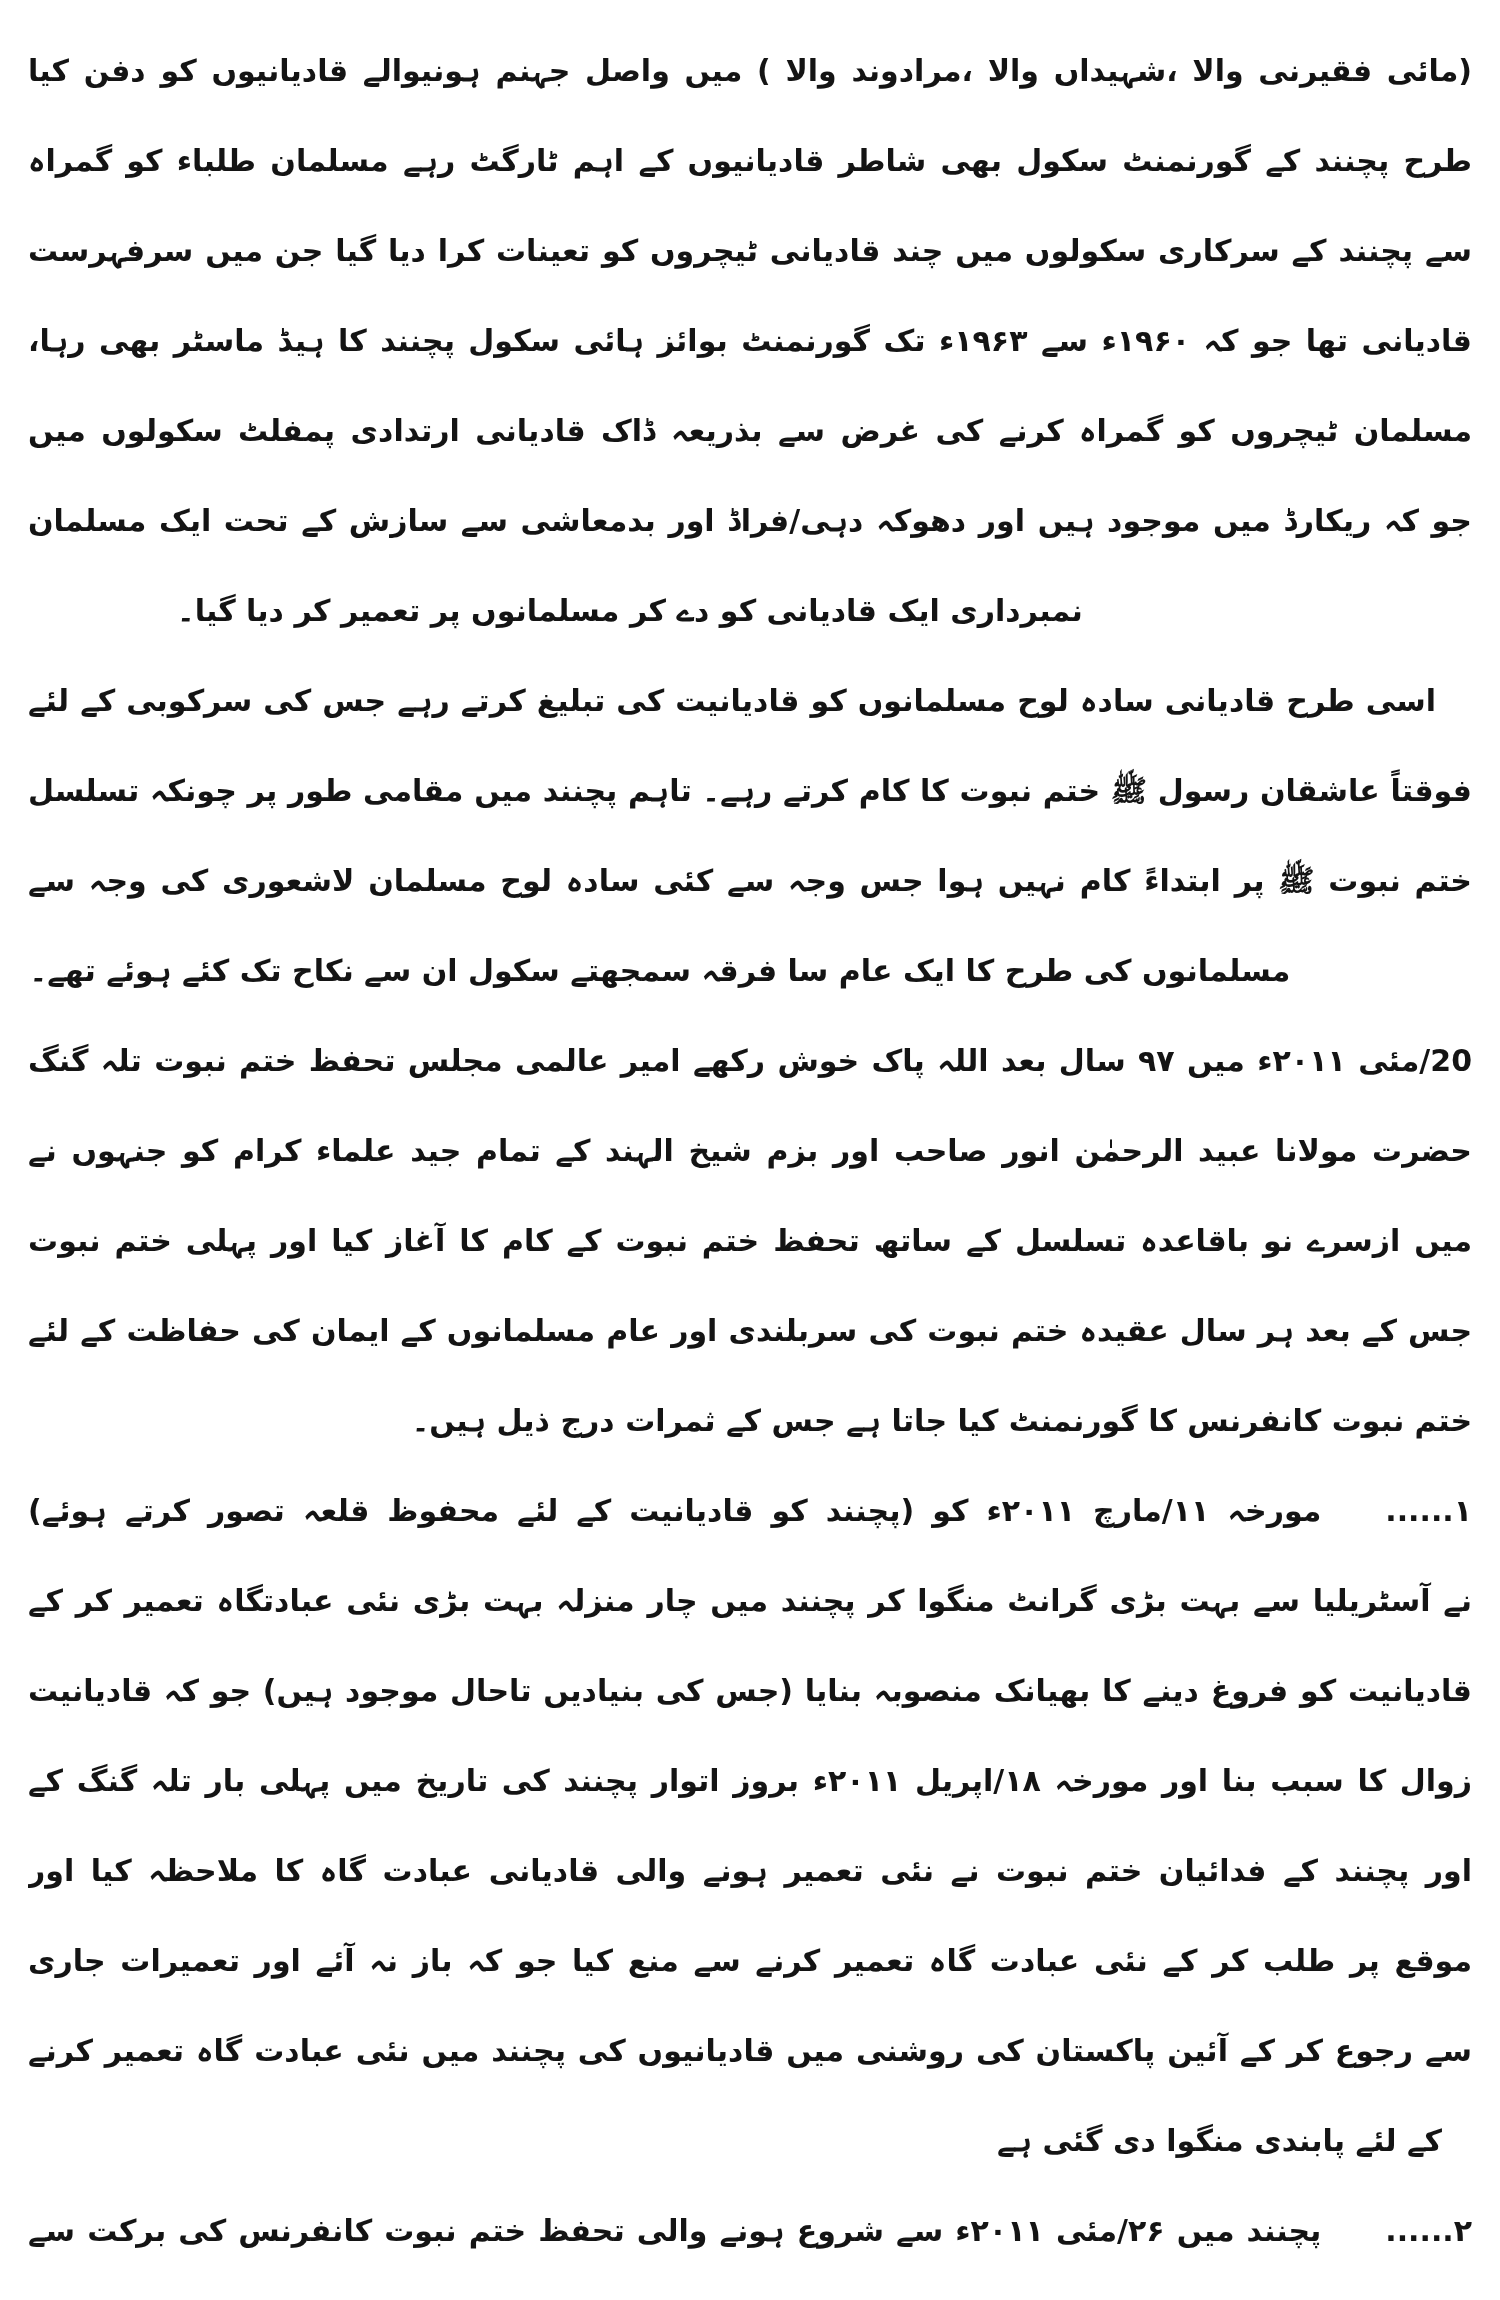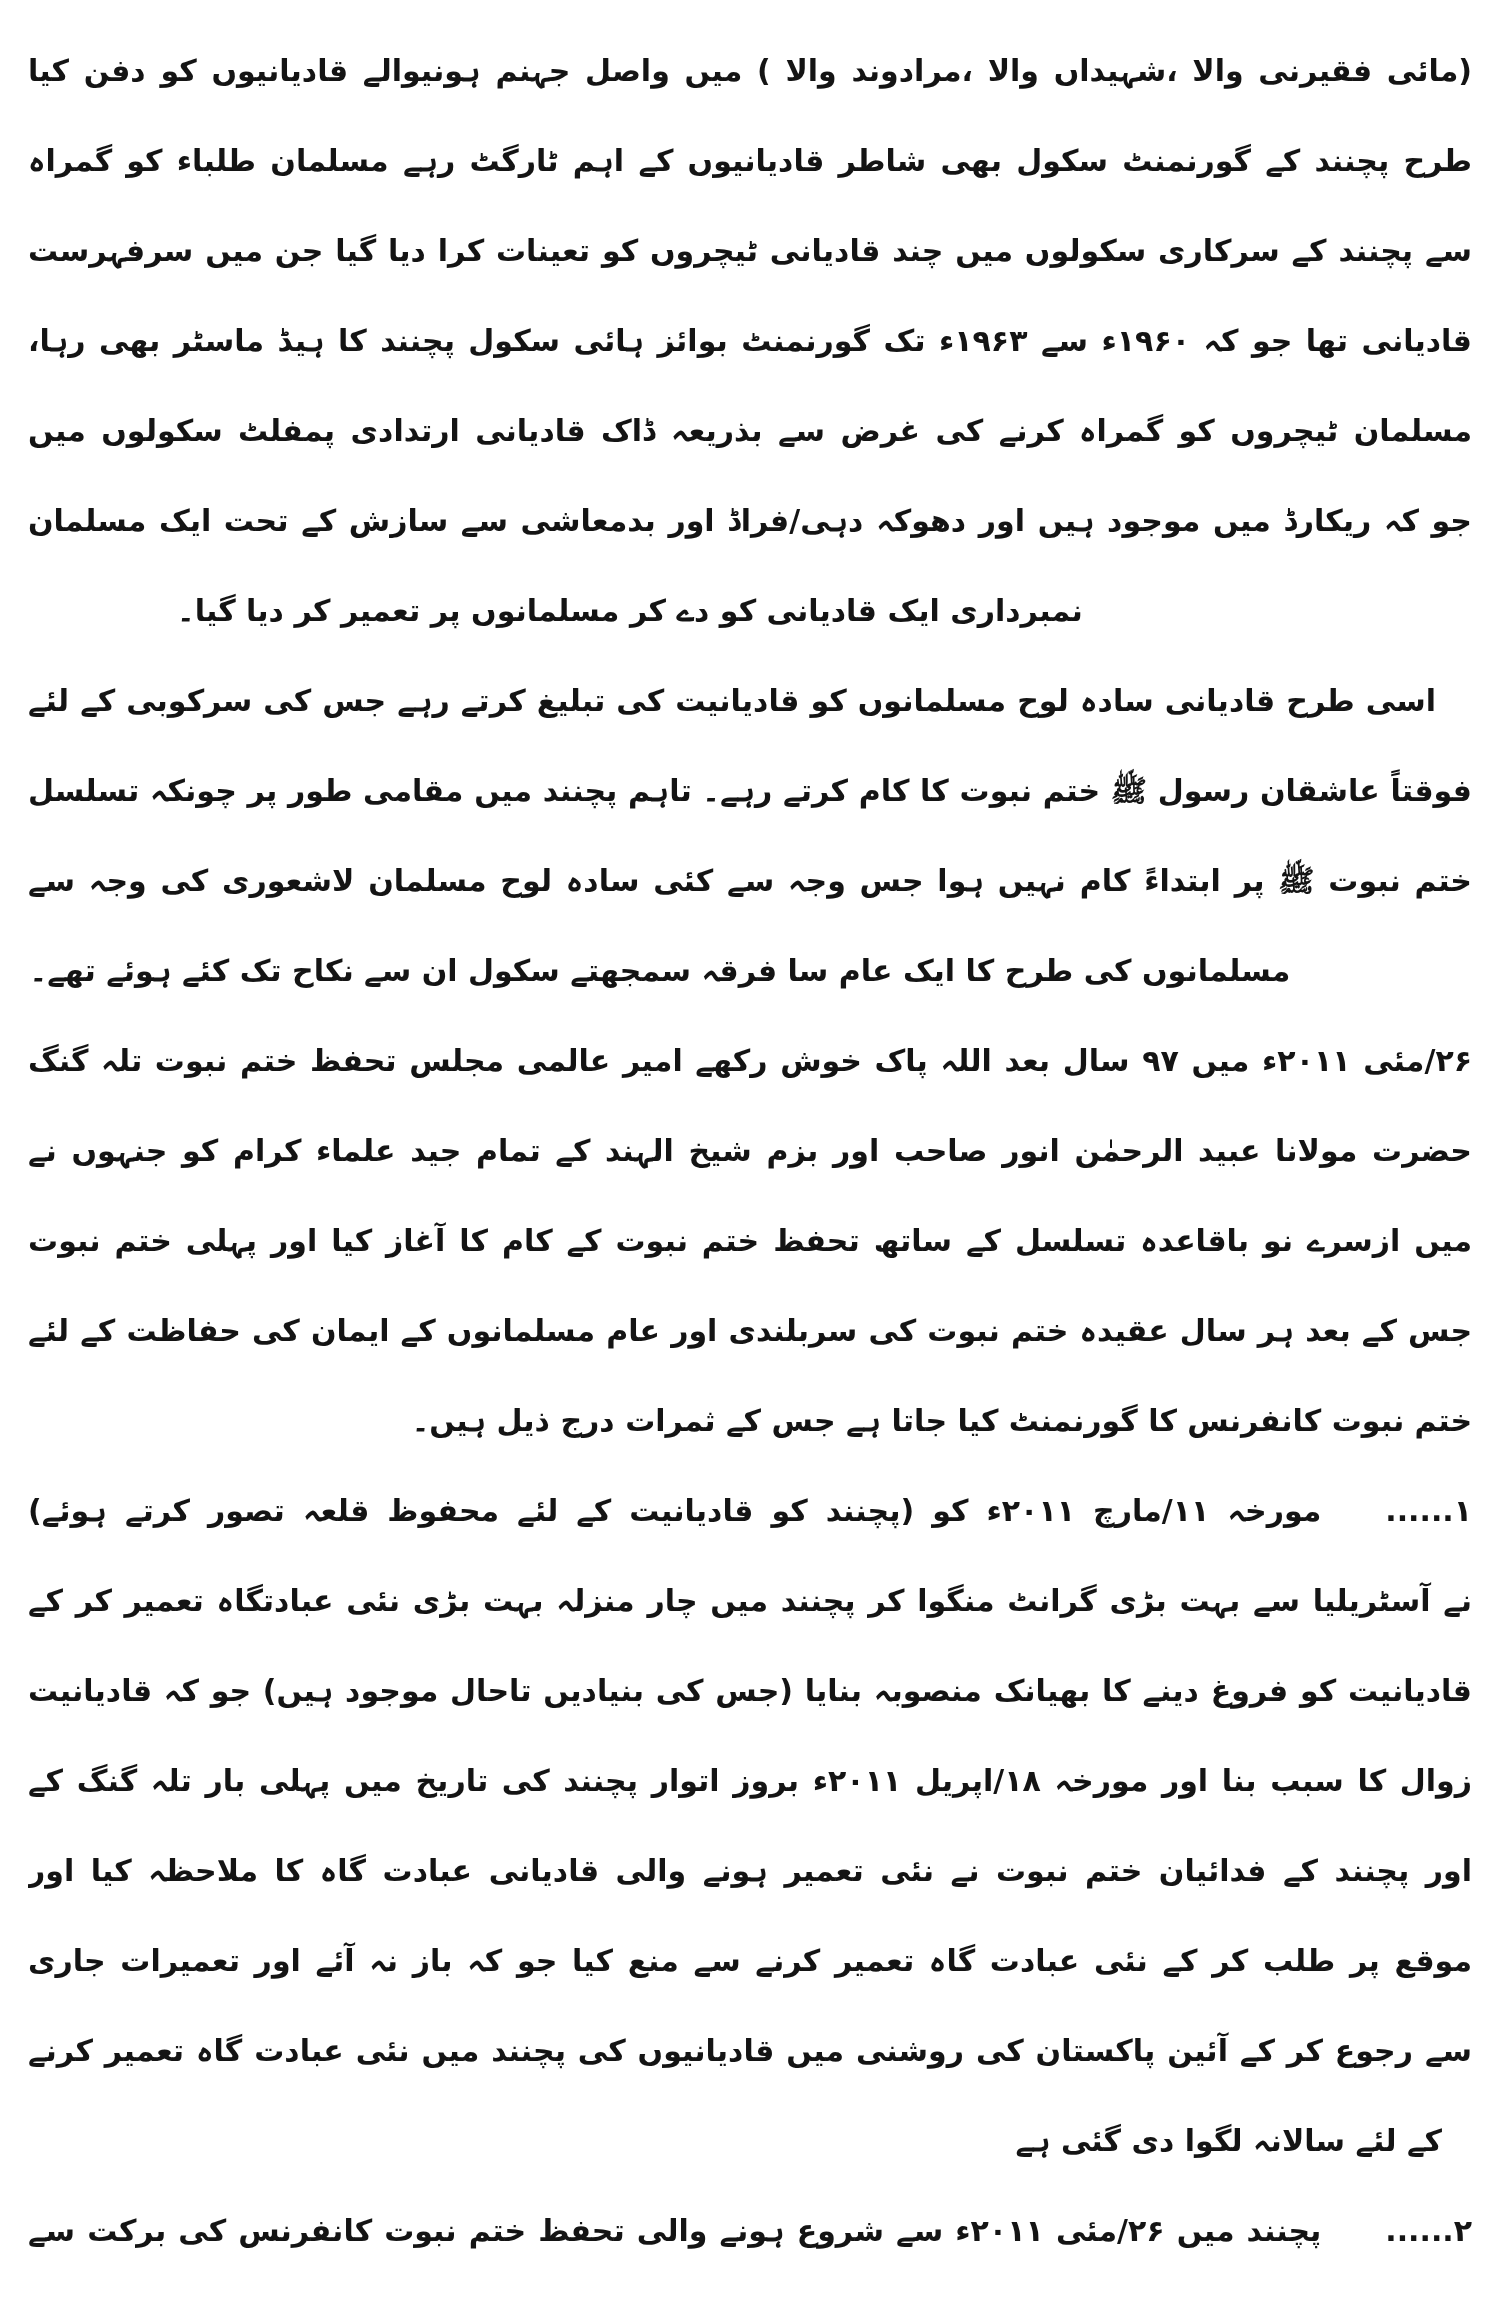--- a/index.html
+++ b/index.html
@@ -88,34 +88,34 @@
       <div class="line justify">طرح پچنند کے گورنمنٹ سکول بھی شاطر قادیانیوں کے اہم ٹارگٹ رہے مسلمان طلباء کو گمراہ کرنے کی غرض</div>
       <div class="line justify">سے پچنند کے سرکاری سکولوں میں چند قادیانی ٹیچروں کو تعینات کرا دیا گیا جن میں سرفہرست عزیز احمد قریشی</div>
       <div class="line justify">قادیانی تھا جو کہ ۱۹۶۰ء سے ۱۹۶۳ء تک گورنمنٹ بوائز ہائی سکول پچنند کا ہیڈ ماسٹر بھی رہا، قادیانیوں نے</div>
       <div class="line justify">مسلمان ٹیچروں کو گمراہ کرنے کی غرض سے بذریعہ ڈاک قادیانی ارتدادی پمفلٹ سکولوں میں ارسال کئے</div>
       <div class="line justify">جو کہ ریکارڈ میں موجود ہیں اور دھوکہ دہی/فراڈ اور بدمعاشی سے سازش کے تحت ایک مسلمان کو ہٹا کر اس کی</div>
       <div class="line center-left">نمبرداری ایک قادیانی کو دے کر مسلمانوں پر تعمیر کر دیا گیا۔</div>
       <div class="line justify indent-first">اسی طرح قادیانی سادہ لوح مسلمانوں کو قادیانیت کی تبلیغ کرتے رہے جس کی سرکوبی کے لئے وقتاً</div>
       <div class="line justify">فوقتاً عاشقان رسول ﷺ ختم نبوت کا کام کرتے رہے۔ تاہم پچنند میں مقامی طور پر چونکہ تسلسل سے عقیدہ</div>
       <div class="line justify">ختم نبوت ﷺ پر ابتداءً کام نہیں ہوا جس وجہ سے کئی سادہ لوح مسلمان لاشعوری کی وجہ سے قادیانیت کو</div>
       <div class="line center">مسلمانوں کی طرح کا ایک عام سا فرقہ سمجھتے سکول ان سے نکاح تک کئے ہوئے تھے۔</div>
-      <div class="line justify">۲۶/مئی ۲۰۱۱ء میں ۹۷ سال بعد اللہ پاک خوش رکھے امیر عالمی مجلس تحفظ ختم نبوت تلہ گنگ</div>
+      <div class="line justify">20/مئی ۲۰۱۱ء میں ۹۷ سال بعد اللہ پاک خوش رکھے امیر عالمی مجلس تحفظ ختم نبوت تلہ گنگ</div>
       <div class="line justify">حضرت مولانا عبید الرحمٰن انور صاحب اور بزم شیخ الہند کے تمام جید علماء کرام کو جنہوں نے اجتماعی سطح پر پچنند</div>
       <div class="line justify">میں ازسرے نو باقاعدہ تسلسل کے ساتھ تحفظ ختم نبوت کے کام کا آغاز کیا اور پہلی ختم نبوت کانفرنس منعقد کی۔</div>
       <div class="line justify">جس کے بعد ہر سال عقیدہ ختم نبوت کی سربلندی اور عام مسلمانوں کے ایمان کی حفاظت کے لئے سالانہ تحفظ</div>
       <div class="line right">ختم نبوت کانفرنس کا گورنمنٹ کیا جاتا ہے جس کے ثمرات درج ذیل ہیں۔</div>
       <div class="line item justify">
         <span class="item-marker">۱......</span>
         <span class="item-text">مورخہ ۱۱/مارچ ۲۰۱۱ء کو (پچنند کو قادیانیت کے لئے محفوظ قلعہ تصور کرتے ہوئے) قادیانیوں</span>
       </div>
       <div class="line justify">نے آسٹریلیا سے بہت بڑی گرانٹ منگوا کر پچنند میں چار منزلہ بہت بڑی نئی عبادتگاہ تعمیر کر کے علاقے میں</div>
       <div class="line justify">قادیانیت کو فروغ دینے کا بھیانک منصوبہ بنایا (جس کی بنیادیں تاحال موجود ہیں) جو کہ قادیانیت کے</div>
       <div class="line justify">زوال کا سبب بنا اور مورخہ ۱۸/اپریل ۲۰۱۱ء بروز اتوار پچنند کی تاریخ میں پہلی بار تلہ گنگ کے علماء کرام</div>
       <div class="line justify">اور پچنند کے فدائیان ختم نبوت نے نئی تعمیر ہونے والی قادیانی عبادت گاہ کا ملاحظہ کیا اور مقامی قادیانیوں کو</div>
       <div class="line justify">موقع پر طلب کر کے نئی عبادت گاہ تعمیر کرنے سے منع کیا جو کہ باز نہ آئے اور تعمیرات جاری رکھیں تو عدالت</div>
       <div class="line justify">سے رجوع کر کے آئین پاکستان کی روشنی میں قادیانیوں کی پچنند میں نئی عبادت گاہ تعمیر کرنے پر ہمیشہ ہمیشہ</div>
-      <div class="line right-ind">کے لئے سالانہ لگوا دی گئی ہے</div>
+      <div class="line right-ind">کے لئے پابندی منگوا دی گئی ہے</div>
       <div class="line item justify">
         <span class="item-marker">۲......</span>
         <span class="item-text">پچنند میں ۲۶/مئی ۲۰۱۱ء سے شروع ہونے والی تحفظ ختم نبوت کانفرنس کی برکت سے مقامی سطح</span>
       </div>
     </div>
 </div>
 
 </body></html>

